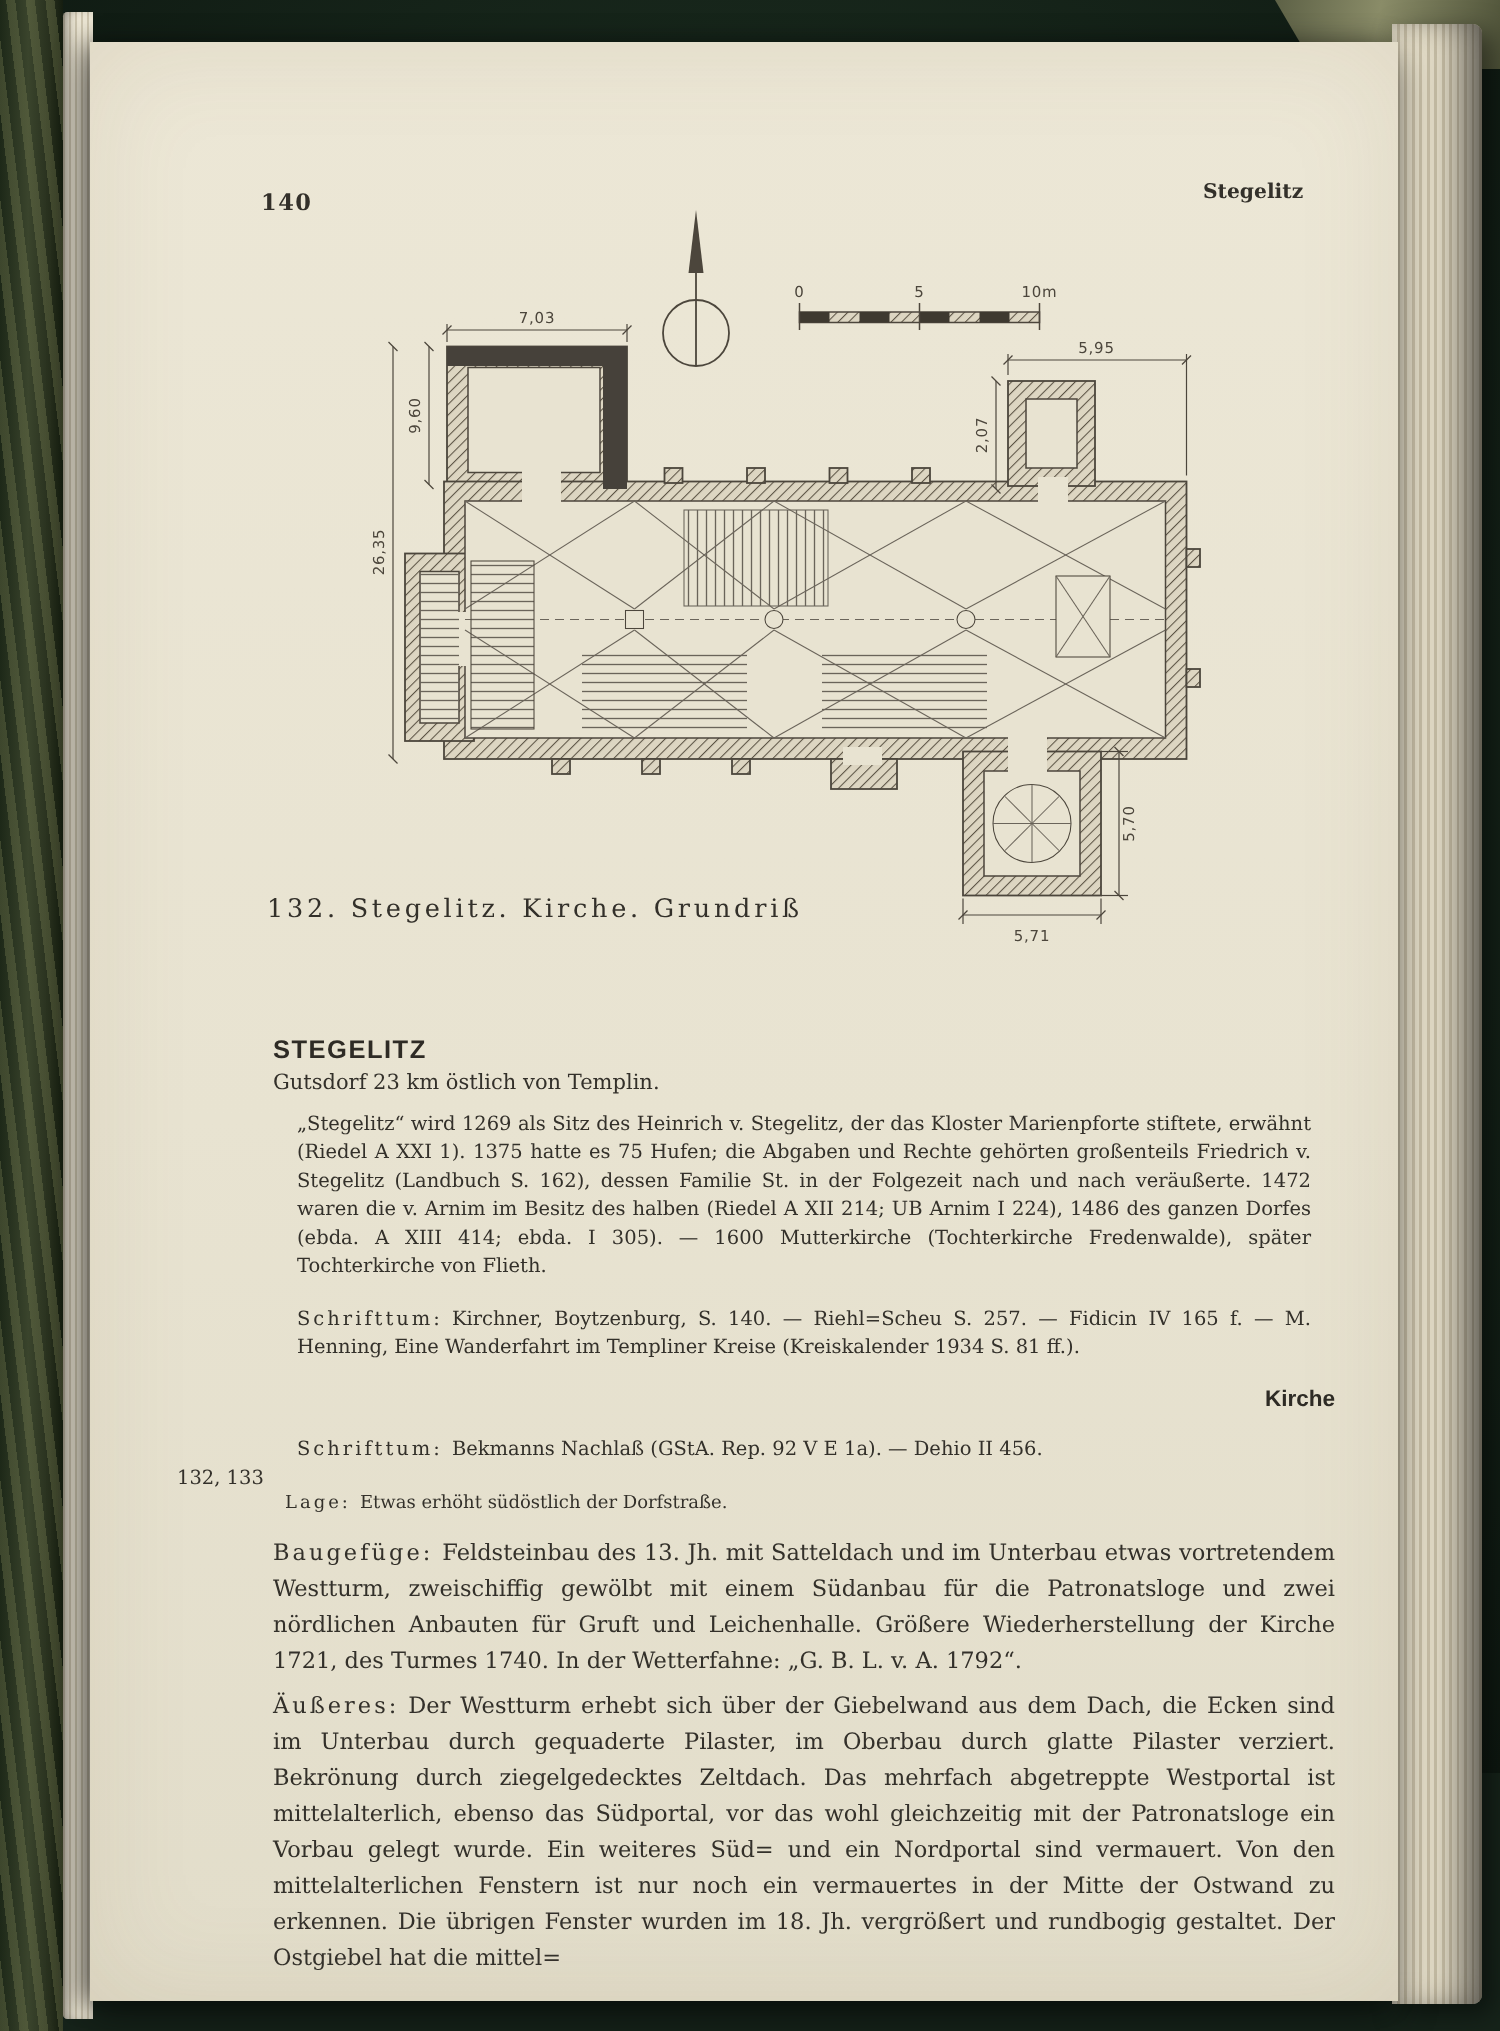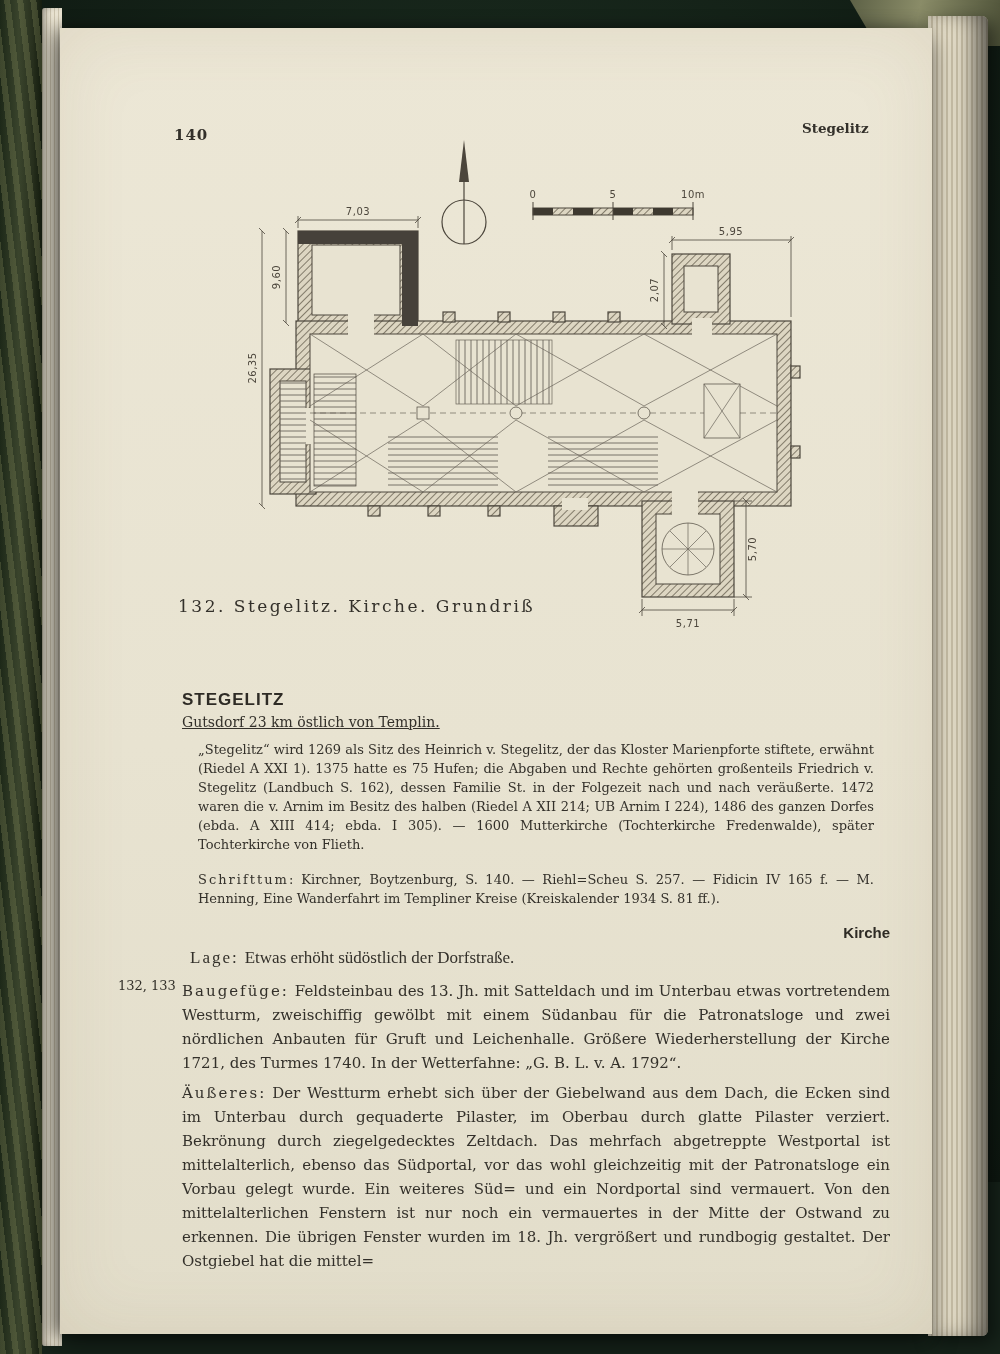--- a/index.html
+++ b/index.html
@@ -39,24 +39,24 @@
   .pagenum{position:absolute;left:114px;top:98px;font-weight:bold;font-size:15px;letter-spacing:1px;}
   .running{position:absolute;left:742px;top:92px;font-weight:bold;font-size:13.5px;}
   .plan{position:absolute;left:188px;top:108px;width:590px;height:500px;z-index:1;}
   .caption{position:absolute;left:118px;top:568px;font-size:17px;letter-spacing:2.5px;z-index:2;}
   .margin-note{position:absolute;left:58px;top:950px;font-size:13px;z-index:2;}
   .article{position:absolute;left:122px;top:662px;width:708px;z-index:2;}
   .article h1{margin:0 0 4px 0;font-family:"Liberation Sans",sans-serif;font-size:17px;
     letter-spacing:1px;font-weight:bold;color:#2e2b25;}
   .article h2{margin:15px 0 2px 0;font-family:"Liberation Sans",sans-serif;font-size:15px;
     font-weight:bold;color:#2e2b25;text-align:right;}
-  .sub{margin:0 0 10px 0;font-size:14px;text-decoration:underline;}
+  .sub{margin:0 0 10px 0;font-size:14px;}
   p.body{margin:16px;font-size:13px;line-height:19px;text-align:justify;}
   p.body.first{margin-top:6px;}
-  p.lage{margin:7px 0 12px 8px;font-size:17px;line-height:19px;font-family:Liberation Serif, serif;}
+  p.lage{margin:7px 0 12px 8px;font-size:12px;line-height:19px;}
   p.wide{margin:6px 0 0 0;font-size:15px;line-height:24px;text-align:justify;}
   .sperr{letter-spacing:2px;margin-right:6px;}
   svg text{font-family:"DejaVu Sans",sans-serif;font-size:10px;fill:#4c463c;letter-spacing:.5px;}
 </style>
 </head>
 <body>
 
 <div class="stage">
   <div class="cover-corner"></div>
   <div class="cover-left"></div>
@@ -243,20 +243,21 @@
       <h1>STEGELITZ</h1>
       <p class="sub">Gutsdorf 23 km östlich von Templin.</p>
 
       <p class="body first"><span>„Stegelitz“ wird 1269 als Sitz des Heinrich v. Stegelitz, der das Kloster Marienpforte stiftete, erwähnt (Riedel A XXI 1). 1375 hatte es 75 Hufen; die Abgaben und Rechte gehörten großenteils Friedrich v. Stegelitz (Landbuch S. 162), dessen Familie St. in der Folgezeit nach und nach veräußerte. 1472 waren die v. Arnim im Besitz des halben (Riedel A XII 214; UB Arnim I 224), 1486 des ganzen Dorfes (ebda. A XIII 414; ebda. I 305). — 1600 Mutterkirche (Tochterkirche Fredenwalde), später Tochterkirche von Flieth.</span></p>
 
       <p class="body"><span class="sperr">Schrifttum:</span><span>Kirchner, Boytzenburg, S. 140. — Riehl=Scheu S. 257. — Fidicin IV 165 f. — M. Henning, Eine Wanderfahrt im Templiner Kreise (Kreiskalender 1934 S. 81 ff.).</span></p>
 
       <h2>Kirche</h2>
 
 
+      <p class="body"><span class="sperr">Schrifttum:</span><span>Bekmanns Nachlaß (GStA. Rep. 92 V E 1a). — Dehio II 456.</span></p>
 
       <p class="lage"><span class="sperr">Lage:</span><span>Etwas erhöht südöstlich der Dorfstraße.</span></p>
 
       <p class="wide"><span class="sperr">Baugefüge:</span><span>Feldsteinbau des 13. Jh. mit Satteldach und im Unterbau etwas vortretendem Westturm, zweischiffig gewölbt mit einem Südanbau für die Patronatsloge und zwei nördlichen Anbauten für Gruft und Leichenhalle. Größere Wiederherstellung der Kirche 1721, des Turmes 1740. In der Wetterfahne: „G. B. L. v. A. 1792“.</span></p>
 
       <p class="wide"><span class="sperr">Äußeres:</span><span>Der Westturm erhebt sich über der Giebelwand aus dem Dach, die Ecken sind im Unterbau durch gequaderte Pilaster, im Oberbau durch glatte Pilaster verziert. Bekrönung durch ziegelgedecktes Zeltdach. Das mehrfach abgetreppte Westportal ist mittelalterlich, ebenso das Südportal, vor das wohl gleichzeitig mit der Patronatsloge ein Vorbau gelegt wurde. Ein weiteres Süd= und ein Nordportal sind vermauert. Von den mittelalterlichen Fenstern ist nur noch ein vermauertes in der Mitte der Ostwand zu erkennen. Die übrigen Fenster wurden im 18. Jh. vergrößert und rundbogig gestaltet. Der Ostgiebel hat die mittel=</span></p>
     </div>
 
   </div>
 </div>

